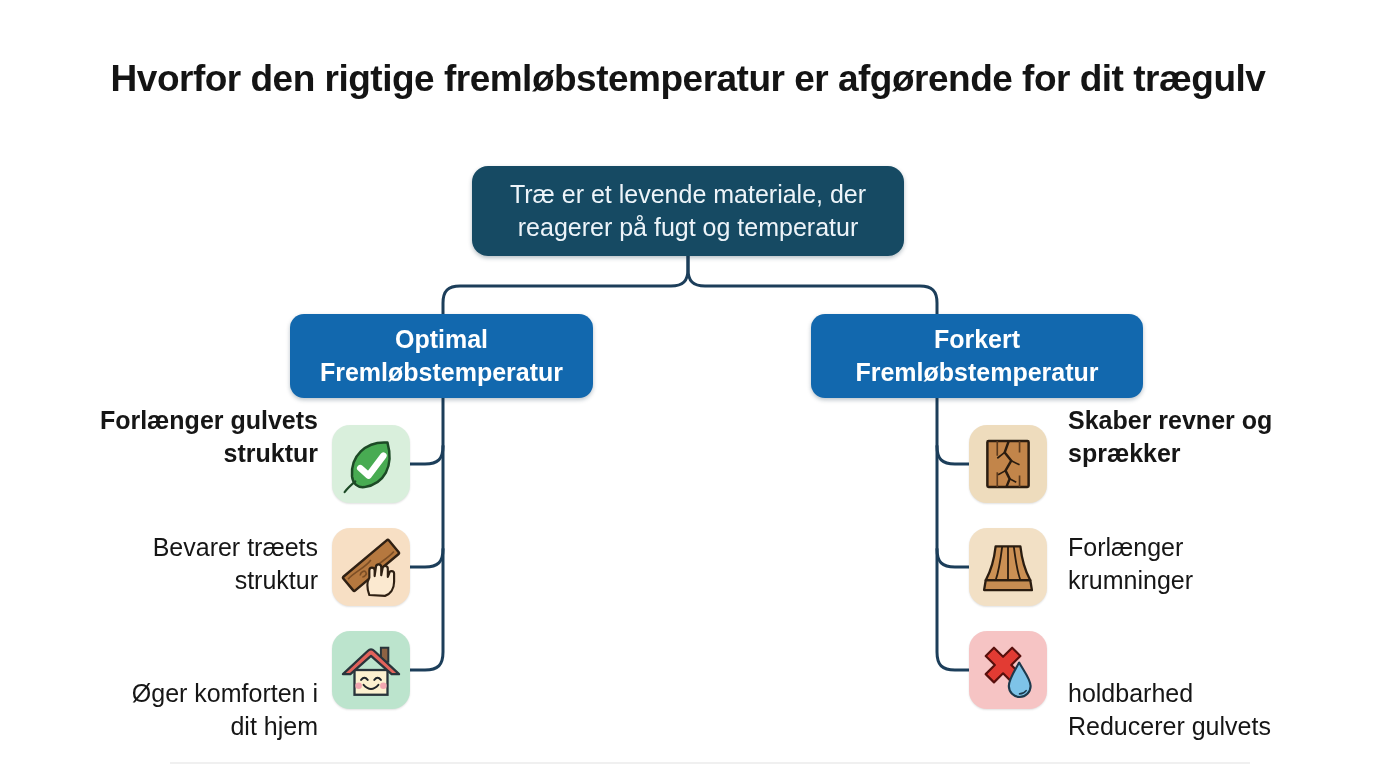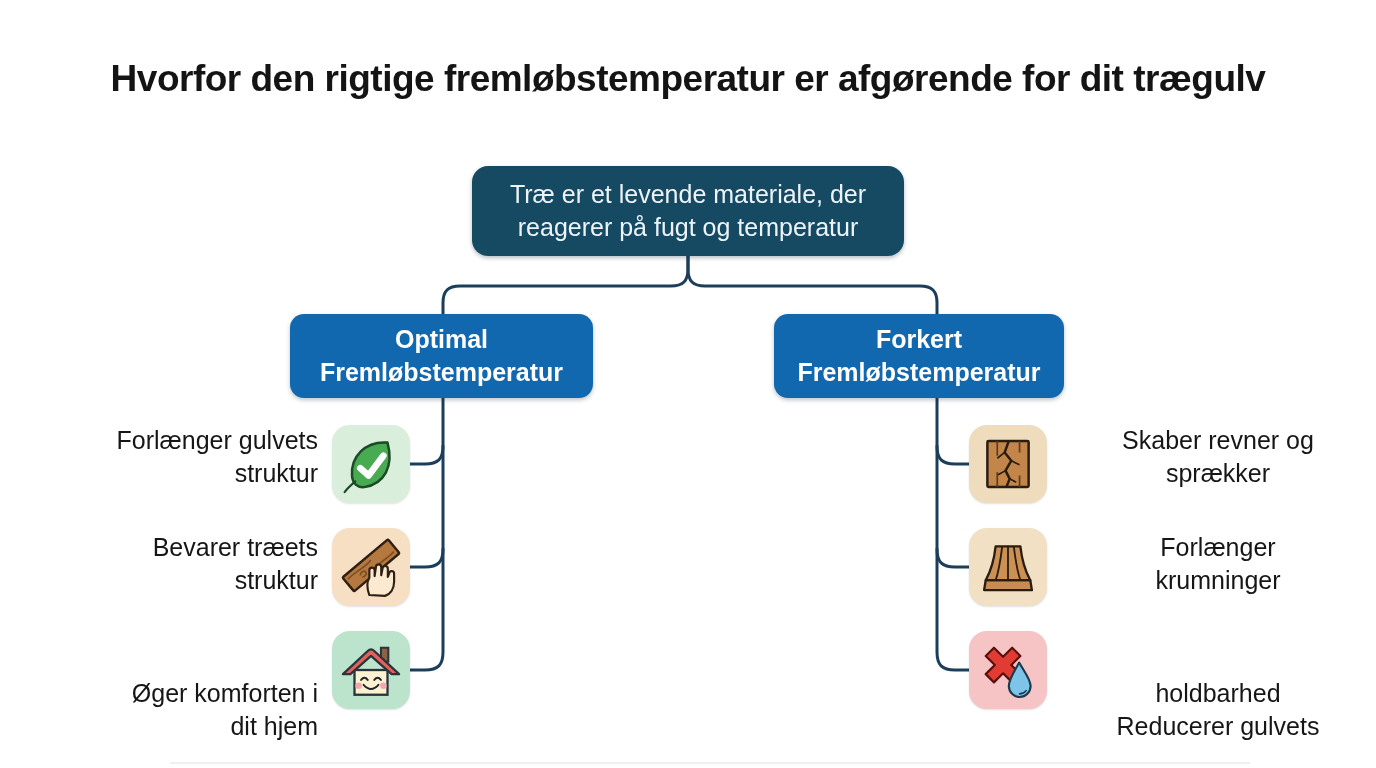--- a/index.html
+++ b/index.html
@@ -27,36 +27,36 @@
     font-size:25px;font-weight:500;line-height:33px;color:#edf4f9;
     box-shadow:0 2px 4px rgba(10,40,60,0.30);
   }
   .branch-node{
     top:314px;height:84px;border-radius:14px;
     background:var(--branch-box,#1268ae);
     font-size:25px;font-weight:700;line-height:33px;
     box-shadow:0 2px 4px rgba(10,40,60,0.28);
   }
   .branch-left{left:290px;width:303px;}
-  .branch-right{left:774px;width:290px;}
+  .branch-right{left:811px;width:332px;}
   .node span{display:block;}
   .item-text{
     position:absolute;z-index:1;font-size:25px;line-height:33px;color:#161616;
   }
   .item-text span{display:block;}
   .t-left{text-align:right;left:40px;width:278px;}
-  .t-right{text-align:center;left:1068px;width:300px;}
+  .t-right{text-align:left;left:1068px;width:300px;}
   .icon-tile{
     position:absolute;z-index:1;width:78px;height:78px;border-radius:18px;
     display:flex;align-items:center;justify-content:center;
     box-shadow:0 1px 2px rgba(0,0,0,0.12);
   }
   .i-left{left:332px;} .i-right{left:969px;}
   .row1{top:425px;} .row2{top:528px;} .row3{top:631px;}
-  .tt1{top:424px;} .tt2{top:531px;} .tt3{top:634px;margin-top:43px;}
+  .tt1{top:404px;font-weight:bold;} .tt2{top:531px;} .tt3{top:634px;margin-top:43px;}
   .bg-green{background:var(--icon-bg-green,#d9efdc);}
   .bg-peach{background:var(--icon-bg-peach,#f7dfc4);}
   .bg-mint{background:var(--icon-bg-mint,#bce4cd);}
   .bg-tan{background:var(--icon-bg-tan,#eedcbd);}
   .bg-tan2{background:var(--icon-bg-tan2,#f2e0c5);}
   .bg-pink{background:var(--icon-bg-pink,#f6c4c4);}
   .bottom-line{position:absolute;left:170px;top:762px;width:1080px;height:2px;background:#f0f0f0;}
 </style>
 </head>
 <body>

